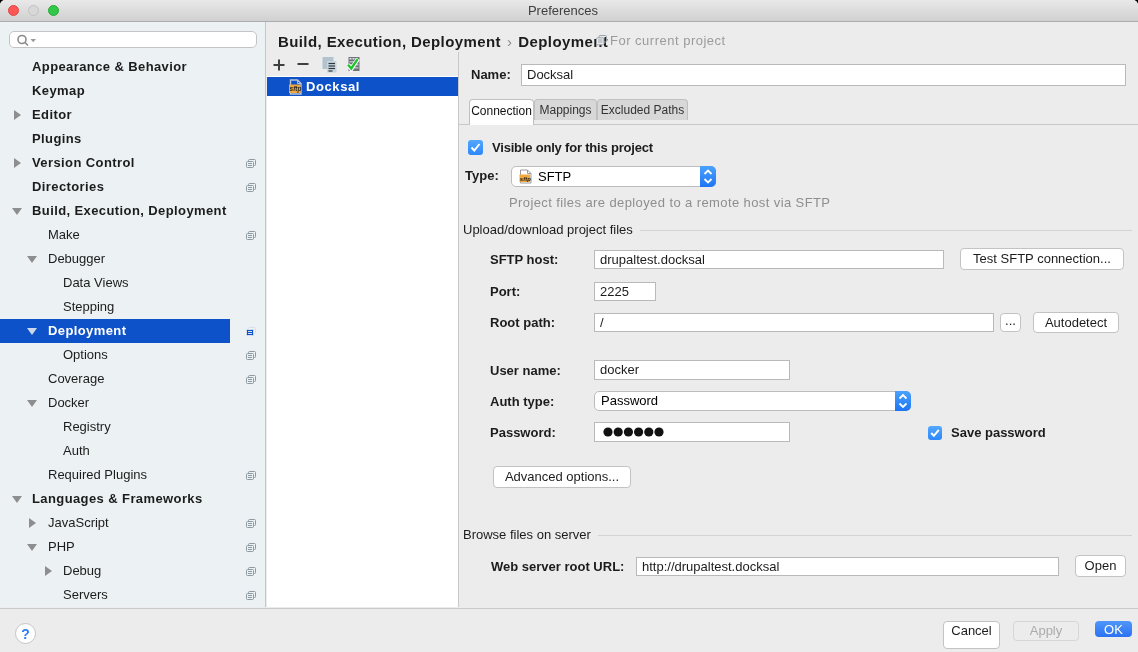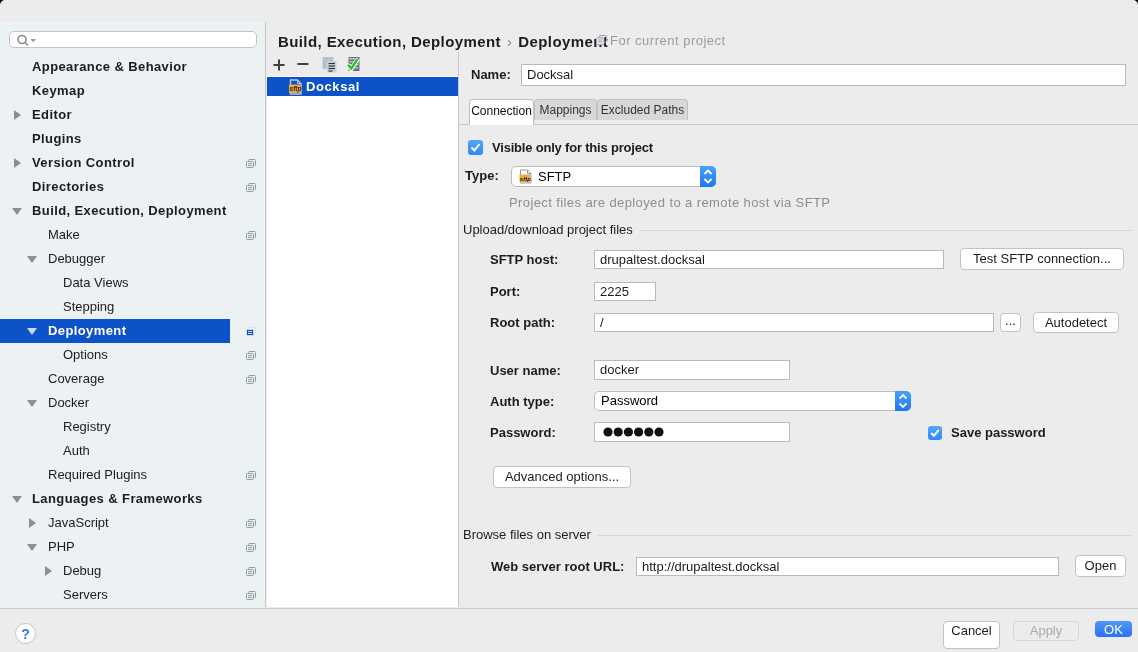--- a/index.html
+++ b/index.html
@@ -80,20 +80,26 @@
 #bottombar { position:absolute; left:0; top:608px; width:1138px; height:44px;
   background:#ececec; border-top:1px solid #c9c9c9; }
 #helpbtn { position:absolute; left:15px; top:14px; width:21px; height:21px; border-radius:50%;
   background:#fff; border:1px solid #c4c4c4; color:#2c7ef8; font-size:14px; font-weight:bold;
   text-align:center; line-height:20px; }
 </style>
 </head>
 <body>
 <div id="win">
 
+  <div id="titlebar">
+    <div id="title">Preferences</div>
+    <div class="tl" id="tl-red"></div>
+    <div class="tl" id="tl-gray"></div>
+    <div class="tl" id="tl-green"></div>
+  </div>
 
   <div id="sidebar">
     <div id="search">
       <svg width="22" height="15" style="position:absolute;left:5px;top:1px" viewBox="0 0 22 15">
         <circle cx="7" cy="6.5" r="4" fill="none" stroke="#8a8a8a" stroke-width="1.6"></circle>
         <line x1="10" y1="9.5" x2="13" y2="12.5" stroke="#8a8a8a" stroke-width="1.6"></line>
         <path d="M 15.5 6 L 21 6 L 18.2 9.2 Z" fill="#9a9a9a"></path>
       </svg>
     </div>
     <div id="tree">

